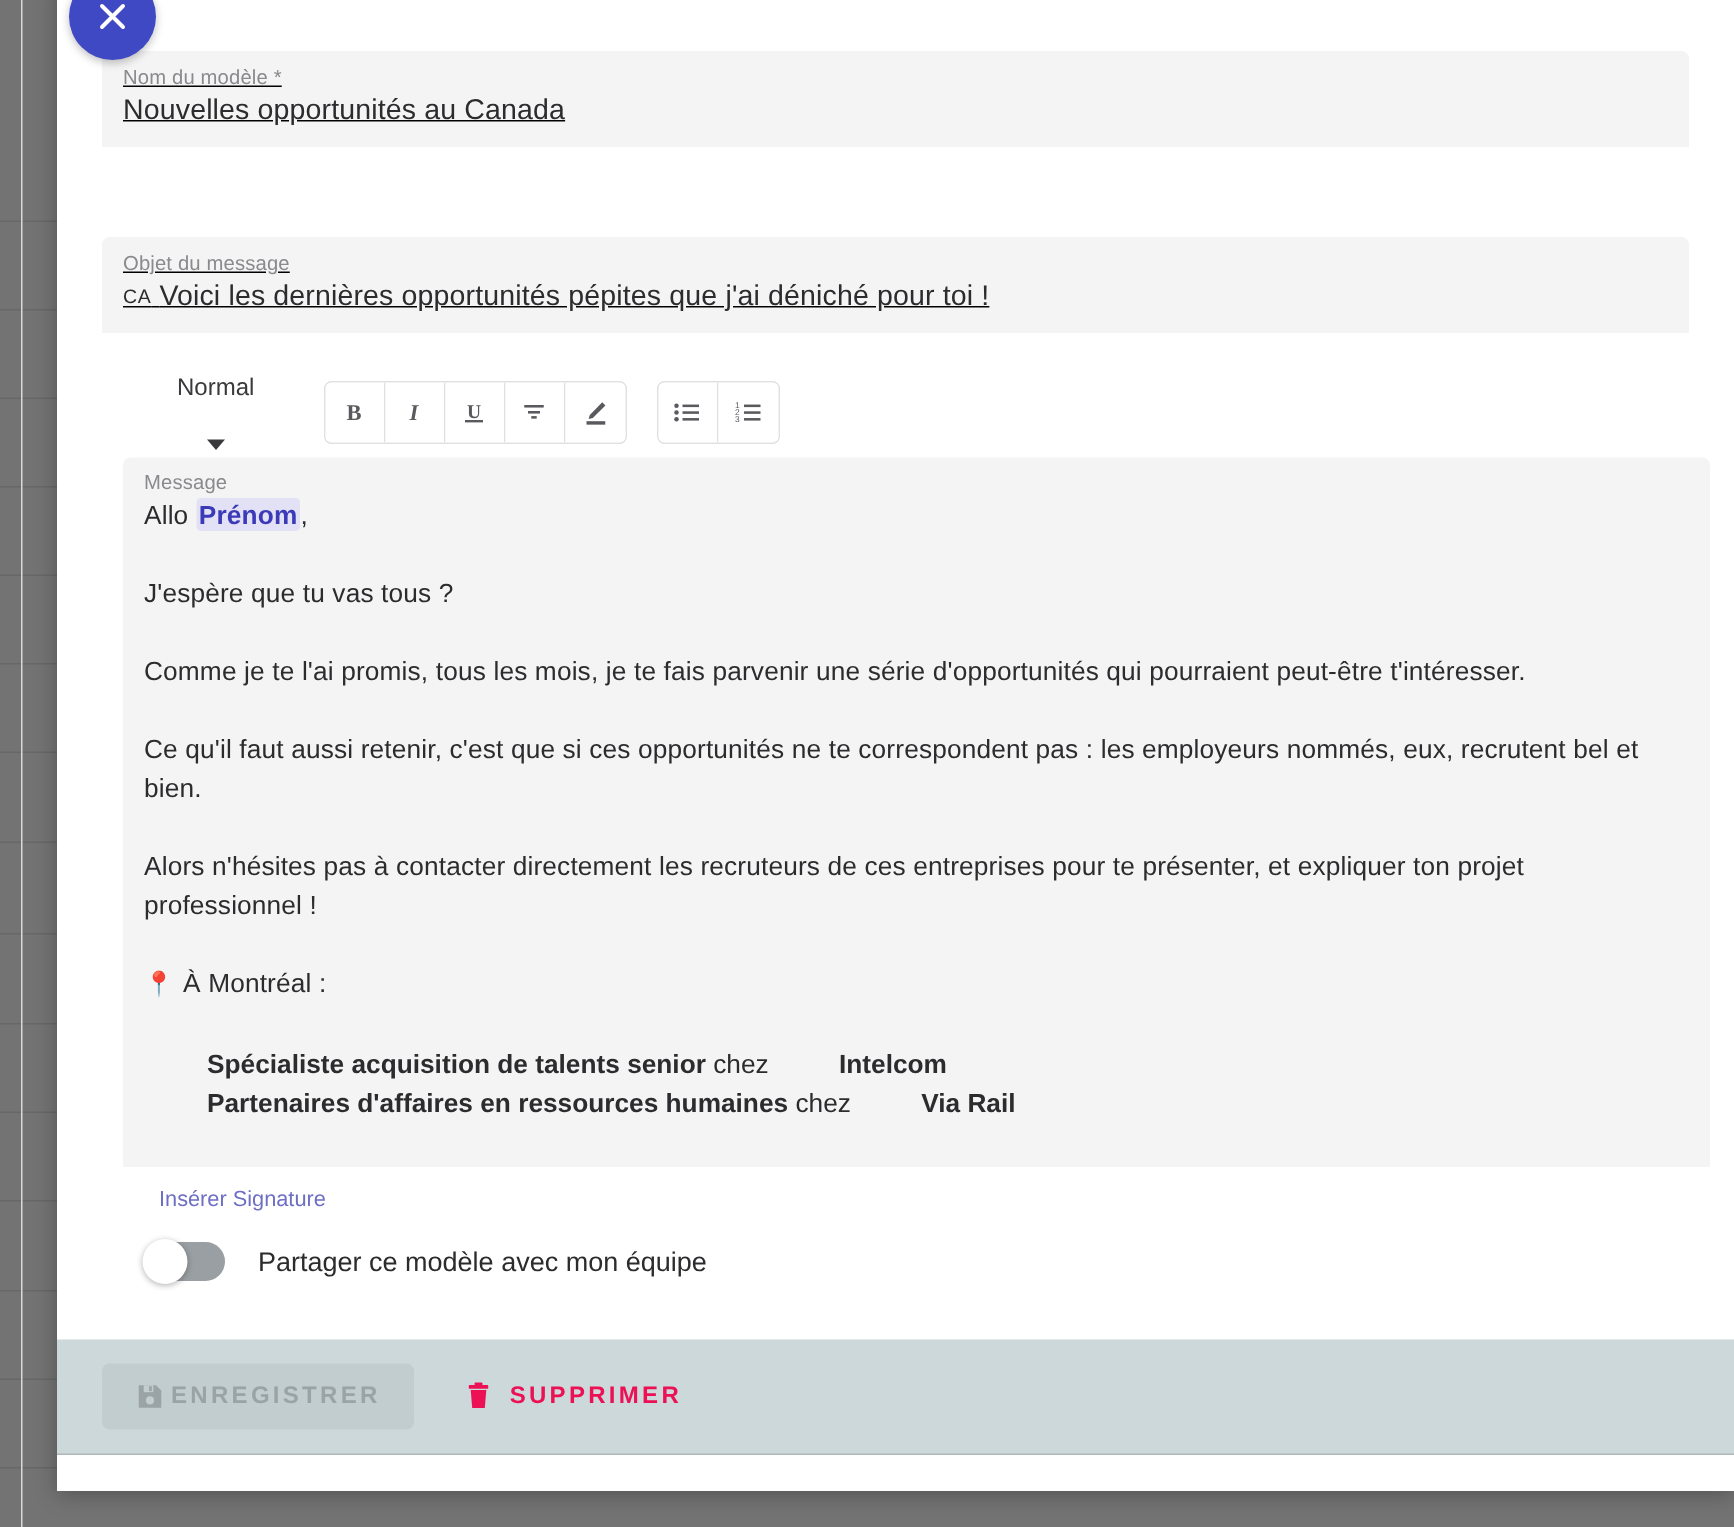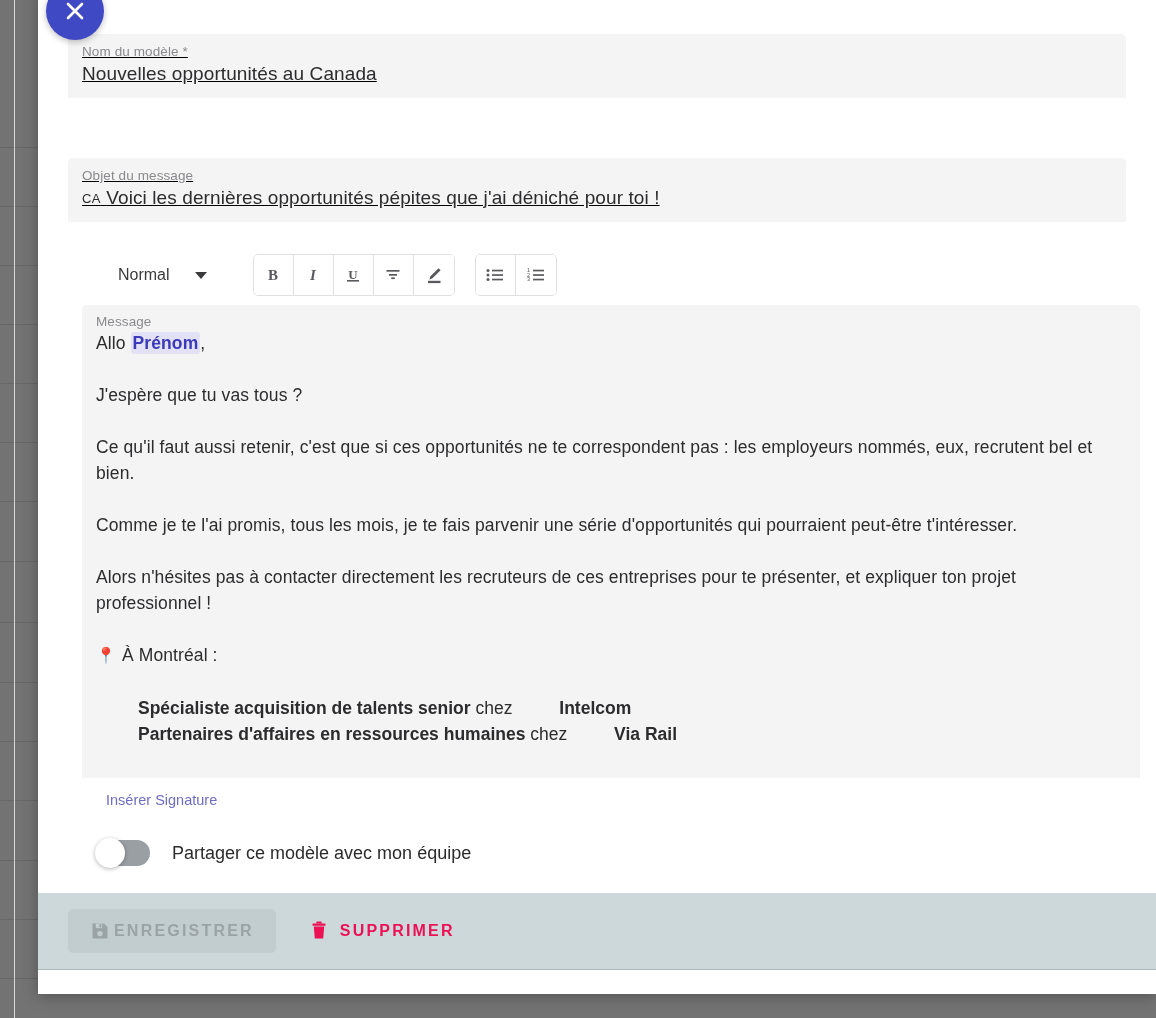--- a/index.html
+++ b/index.html
@@ -99,20 +99,21 @@
     width: 1058px; height: 60px;
     display: flex; align-items: center;
     background: #ffffff;
   }
   #style-select {
     display: flex; align-items: center; gap: 25px;
     margin-left: 48px;
     font-size: 16px; color: #3a3a3c;
     cursor: pointer;
     padding: 3px 2px;
+    flex-direction: column;
   }
   .caret {
     width: 0; height: 0;
     border-left: 6px solid transparent;
     border-right: 6px solid transparent;
     border-top: 7px solid #3a3a3c;
   }
   .btn-group {
     display: flex;
     margin-left: 44px;
@@ -169,21 +170,21 @@
     left: 68px; top: 792px;
     font-size: 14.5px;
     color: #6e6ec4;
     cursor: pointer;
     text-decoration: none;
   }
 
   #share-row {
     position: absolute;
     left: 30px; top: 828px;
-    display: flex; align-items: center; margin-top: 12px;
+    display: flex; align-items: center;
   }
   .toggle {
     position: relative;
     width: 52px; height: 26px;
     border-radius: 13px;
     background: #9a9fa3;
     cursor: pointer;
     margin-left: 30px;
   }
   .toggle .knob {
@@ -346,22 +347,22 @@
     </div>
 
     <div id="field-message">
       <div class="field-label">Message</div>
 
       <p class="msg-p">
         <span>Allo </span><span class="merge-tag">Prénom</span><span>,</span>
       </p>
 
       <p class="msg-p">J'espère que tu vas tous ?</p>
+      <p class="msg-p">Comme je te l'ai promis, tous les mois, je te fais parvenir une série d'opportunités qui pourraient peut-être t'intéresser.</p>
       <p class="msg-p">Ce qu'il faut aussi retenir, c'est que si ces opportunités ne te correspondent pas : les employeurs nommés, eux, recrutent bel et bien.</p>
-      <p class="msg-p">Comme je te l'ai promis, tous les mois, je te fais parvenir une série d'opportunités qui pourraient peut-être t'intéresser.</p>
       <p class="msg-p">Alors n'hésites pas à contacter directement les recruteurs de ces entreprises pour te présenter, et expliquer ton projet professionnel !</p>
 
       <p class="msg-p">
         <span class="pin">📍</span><span>À Montréal :</span>
       </p>
 
       <p class="listing tight">
         <b>Spécialiste acquisition de talents senior</b><span> chez </span><b>Intelcom</b>
       </p>
       <p class="listing tight">

